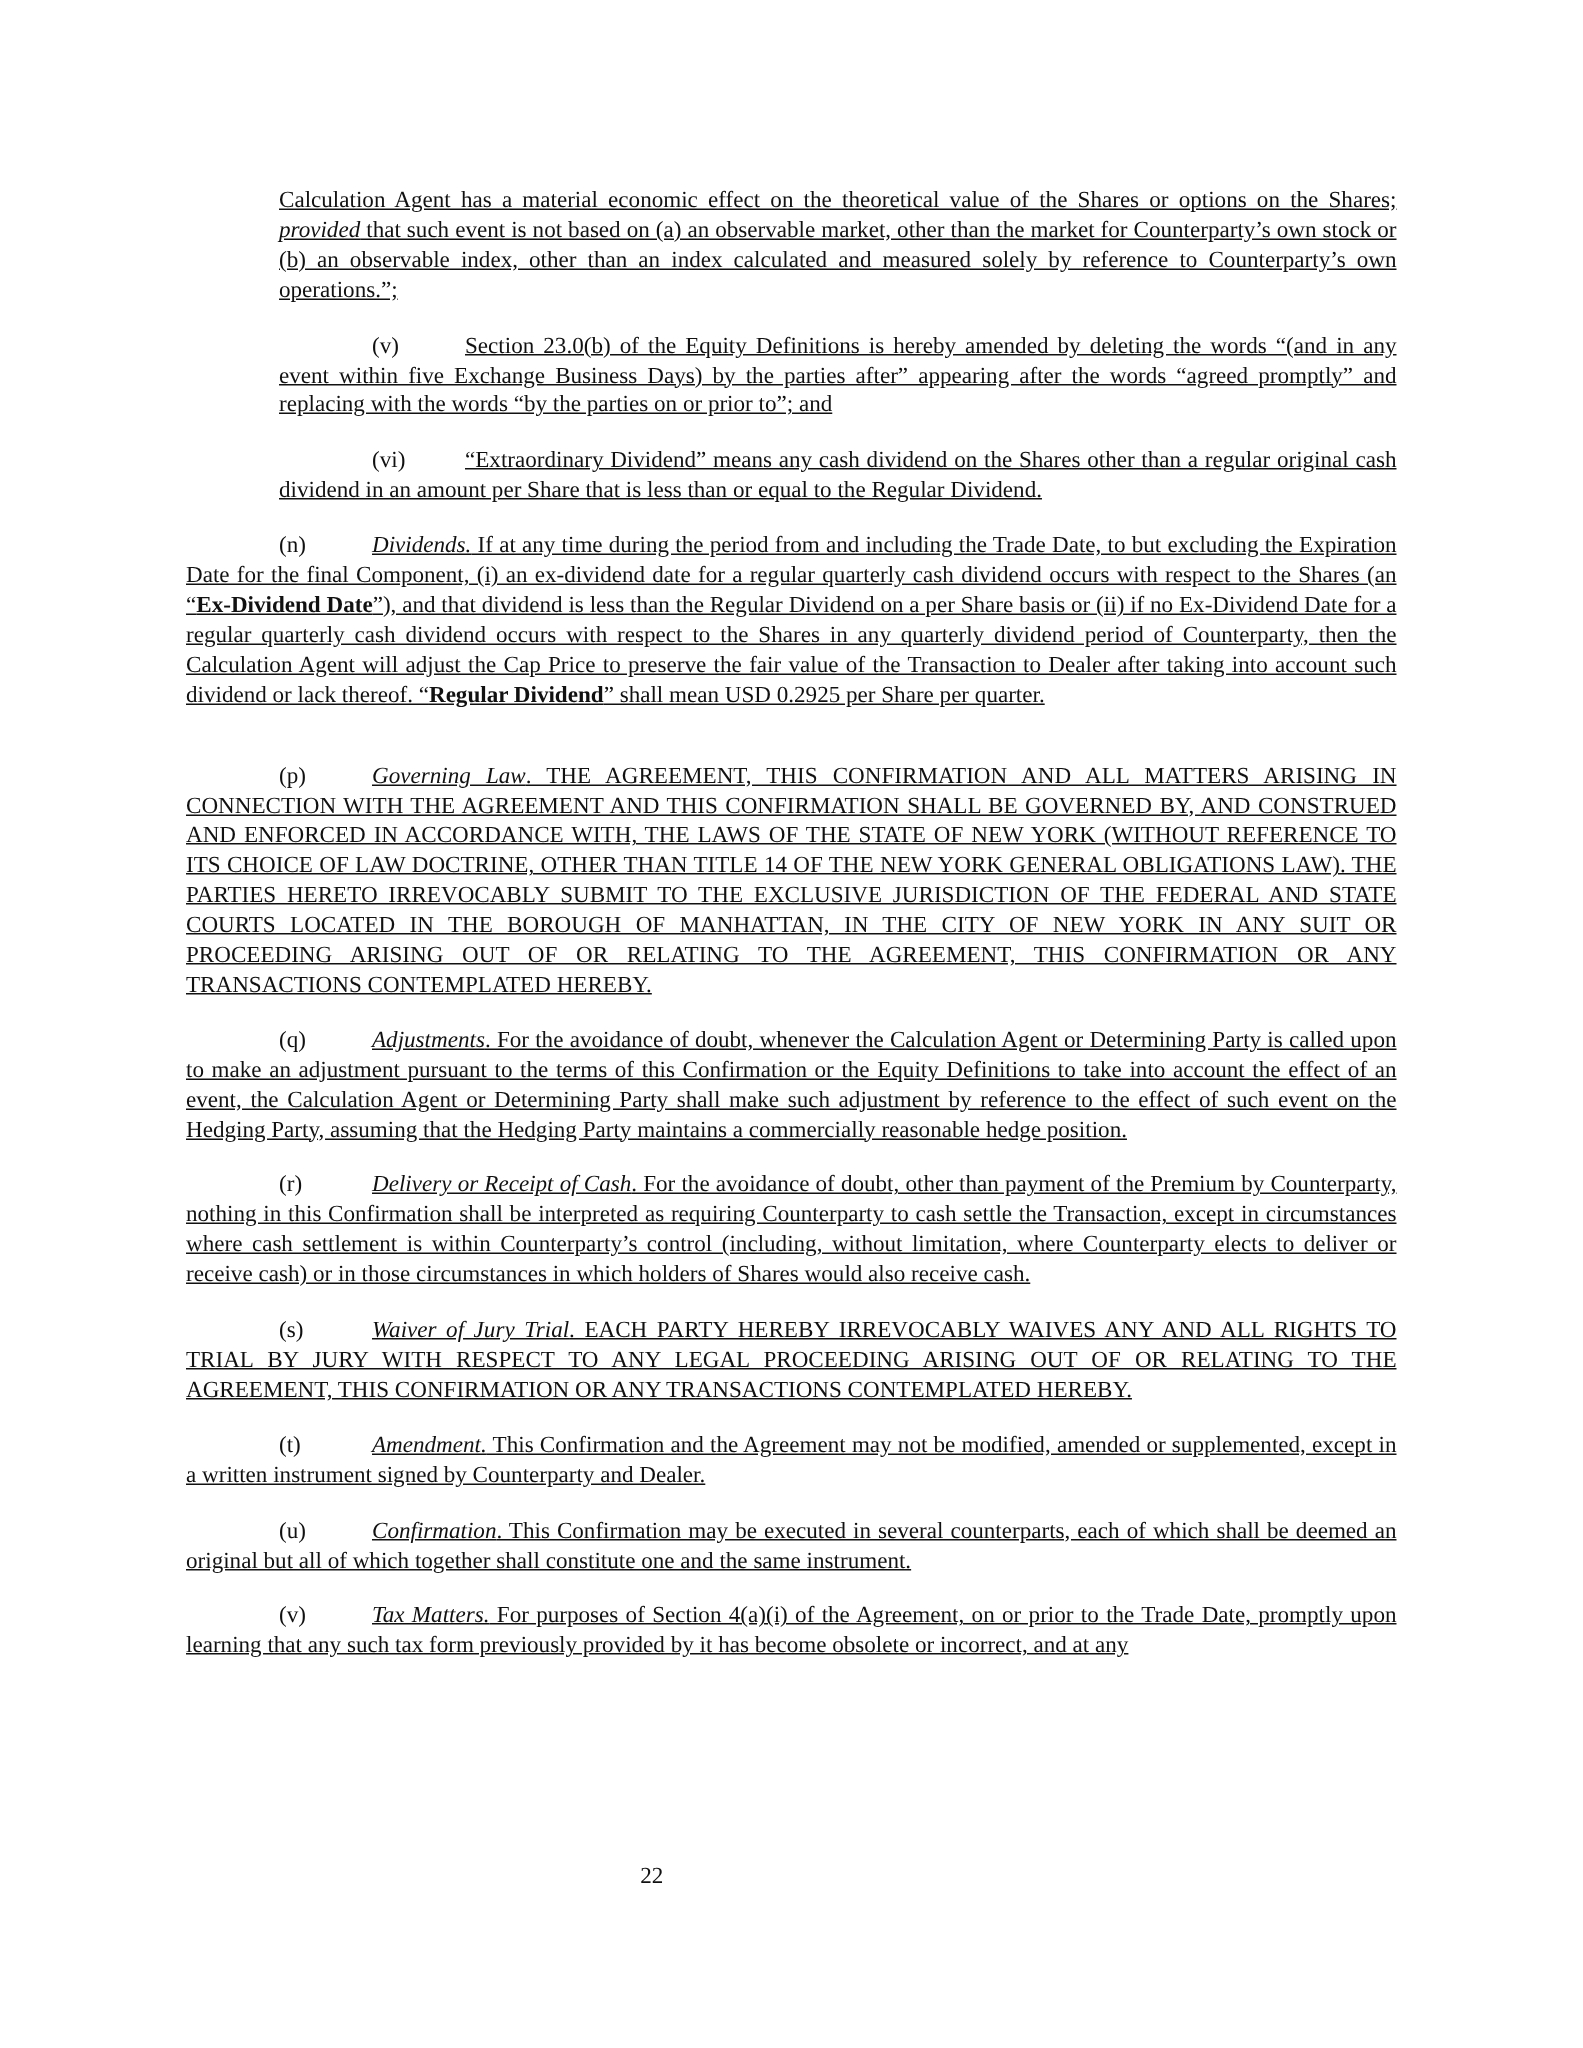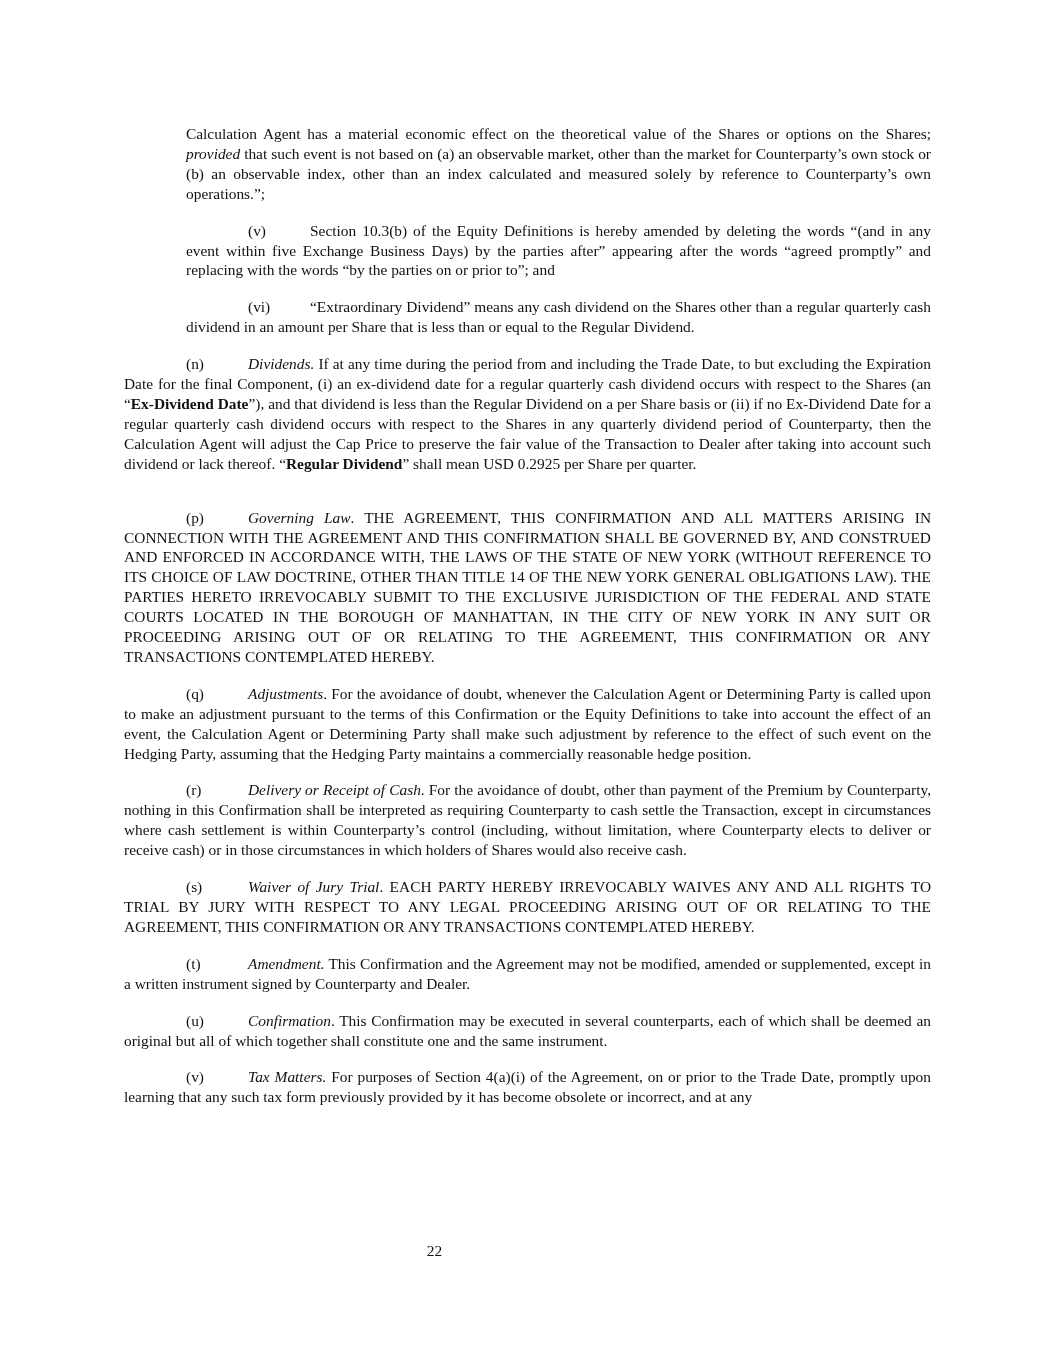--- a/index.html
+++ b/index.html
@@ -2,44 +2,44 @@
 <html><head>
 <meta charset="utf-8">
 <style>
   html, body { margin: 0; padding: 0; background: #ffffff; }
   body { width: 1055px; height: 1365px; position: relative; overflow: hidden; }
   .page {
     position: absolute; left: 124px; top: 124px; width: 807px;
     font-family: "Liberation Serif", serif; font-size: 15.4px; line-height: 19.9px;
     color: #111111; text-align: justify;
   }
-  .p { margin: 0; }
+  .p { margin: 0; text-decoration: underline; }
   .sub { padding-left: 62px; }
   .gap { height: 17px; }
   .ind-sub { display: inline-block; width: 62px; }
   .label { display: inline-block; width: 62px; }
   i { font-style: italic; }
   b { font-weight: bold; }
   .footer {
     position: absolute; left: 0; width: 869px; top: 1242px; text-align: center;
     font-family: "Liberation Serif", serif; font-size: 15.4px; color: #111;
   }
 </style>
 </head>
 <body>
 
 <div class="page">
 
   <p class="p sub"><span>Calculation Agent has a material economic effect on the theoretical value of the Shares or options on the Shares; </span><i>provided</i><span> that such event is not based on (a) an observable market, other than the market for Counterparty’s own stock or (b) an observable index, other than an index calculated and measured solely by reference to Counterparty’s own operations.”;</span></p>
   <div class="gap"></div>
 
-  <p class="p sub"><span class="ind-sub"></span><span class="label">(v)</span><span>Section 10.3(b) of the Equity Definitions is hereby amended by deleting the words “(and in any event within five Exchange Business Days) by the parties after” appearing after the words “agreed promptly” and replacing with the words “by the parties on or prior to”; and</span></p>
+  <p class="p sub"><span class="ind-sub"></span><span class="label">(v)</span><span>Section 23.0(b) of the Equity Definitions is hereby amended by deleting the words “(and in any event within five Exchange Business Days) by the parties after” appearing after the words “agreed promptly” and replacing with the words “by the parties on or prior to”; and</span></p>
   <div class="gap"></div>
 
-  <p class="p sub"><span class="ind-sub"></span><span class="label">(vi)</span><span>“Extraordinary Dividend” means any cash dividend on the Shares other than a regular quarterly cash dividend in an amount per Share that is less than or equal to the Regular Dividend.</span></p>
+  <p class="p sub"><span class="ind-sub"></span><span class="label">(vi)</span><span>“Extraordinary Dividend” means any cash dividend on the Shares other than a regular original cash dividend in an amount per Share that is less than or equal to the Regular Dividend.</span></p>
   <div class="gap"></div>
 
   <p class="p"><span class="ind-sub"></span><span class="label">(n)</span><i>Dividends.</i><span> If at any time during the period from and including the Trade Date, to but excluding the Expiration Date for the final Component, (i) an ex-dividend date for a regular quarterly cash dividend occurs with respect to the Shares (an “</span><b>Ex-Dividend Date</b><span>”), and that dividend is less than the Regular Dividend on a per Share basis or (ii) if no Ex-Dividend Date for a regular quarterly cash dividend occurs with respect to the Shares in any quarterly dividend period of Counterparty, then the Calculation Agent will adjust the Cap Price to preserve the fair value of the Transaction to Dealer after taking into account such dividend or lack thereof. “</span><b>Regular Dividend</b><span>” shall mean USD 0.2925 per Share per quarter.</span></p>
   <div class="gap"></div>
 
   <div class="gap"></div>
 
   <p class="p"><span class="ind-sub"></span><span class="label">(p)</span><i>Governing Law</i><span>. THE AGREEMENT, THIS CONFIRMATION AND ALL MATTERS ARISING IN CONNECTION WITH THE AGREEMENT AND THIS CONFIRMATION SHALL BE GOVERNED BY, AND CONSTRUED AND ENFORCED IN ACCORDANCE WITH, THE LAWS OF THE STATE OF NEW YORK (WITHOUT REFERENCE TO ITS CHOICE OF LAW DOCTRINE, OTHER THAN TITLE 14 OF THE NEW YORK GENERAL OBLIGATIONS LAW). THE PARTIES HERETO IRREVOCABLY SUBMIT TO THE EXCLUSIVE JURISDICTION OF THE FEDERAL AND STATE COURTS LOCATED IN THE BOROUGH OF MANHATTAN, IN THE CITY OF NEW YORK IN ANY SUIT OR PROCEEDING ARISING OUT OF OR RELATING TO THE AGREEMENT, THIS CONFIRMATION OR ANY TRANSACTIONS CONTEMPLATED HEREBY.</span></p>
   <div class="gap"></div>
 

